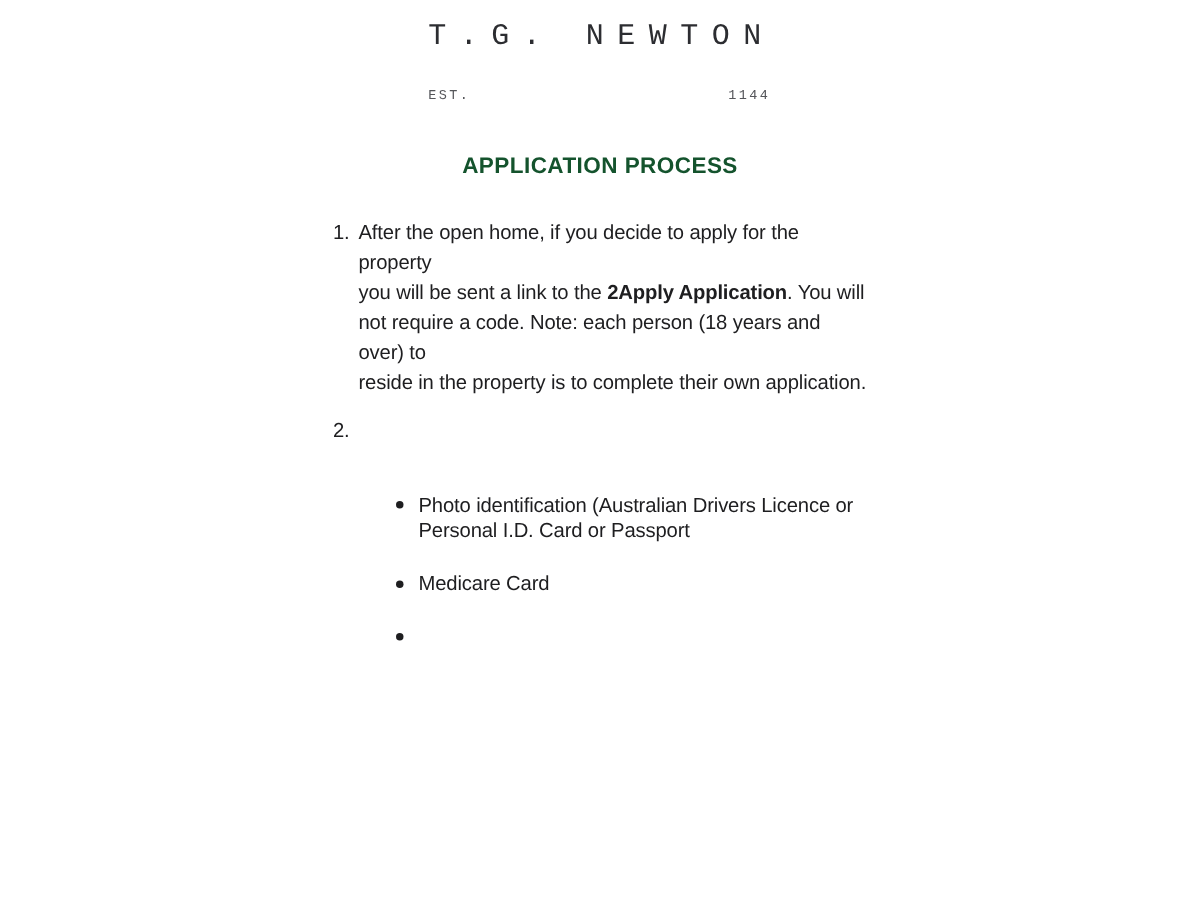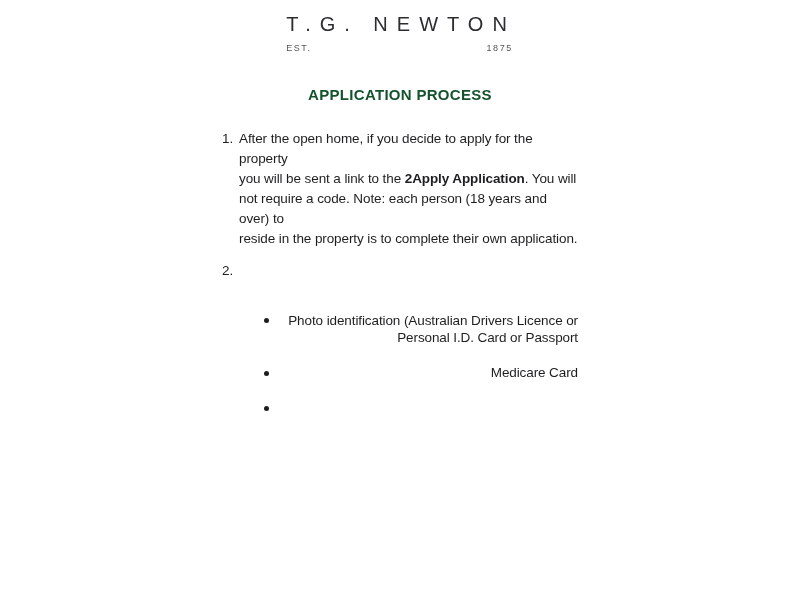--- a/index.html
+++ b/index.html
@@ -15,34 +15,35 @@
   .page {
     width: 800px;
     height: 600px;
     box-sizing: border-box;
     padding-top: 13px;
   }
   
   .logo-block {
     width: max-content;
     margin: 0 auto;
+    font-family: Liberation Mono, monospace;
   }
   .logo-name {
     font-size: 20px;
     font-weight: 400;
     letter-spacing: 9px;
     color: #2c2d31;
     white-space: nowrap;
     text-indent: 2px;
   }
   .logo-subrow {
     display: flex;
     justify-content: space-between;
     align-items: baseline;
-    margin-top: 7px;
+    margin-top: 23px;
     padding: 0 3px 0 2px;
     font-size: 9px;
     letter-spacing: 1.6px;
     color: #55565a;
   }
   
   .doc-title {
     text-align: center;
     font-size: 15px;
     font-weight: 700;
@@ -72,21 +73,20 @@
     min-width: 0;
   }
   .step-body b { font-weight: 700; }
   
   .docs {
     list-style: none;
     margin: 13px 0 14px 24px;
     padding: 0;
     line-height: 17.5px;
     white-space: pre-line;
-    text-align: right;
   }
   .doc-item {
     position: relative;
     padding-left: 16px;
     margin: 0;
   }
   .bullet-icon {
     position: absolute;
     left: 1px;
     top: 6.5px;
@@ -98,21 +98,21 @@
 </style>
 </head>
 <body>
 
 <div class="page">
 
   <div class="logo-block">
     <div class="logo-name">T.G. NEWTON</div>
     <div class="logo-subrow">
       <span>EST.</span>
-      <span>1875</span>
+      <span>1144</span>
     </div>
   </div>
 
   <div class="doc-title">APPLICATION PROCESS</div>
 
   <div class="steps">
 
     <div class="step">
       <div class="step-number">1.</div>
       <div class="step-body"><span>After the open home, if you decide to apply for the property

